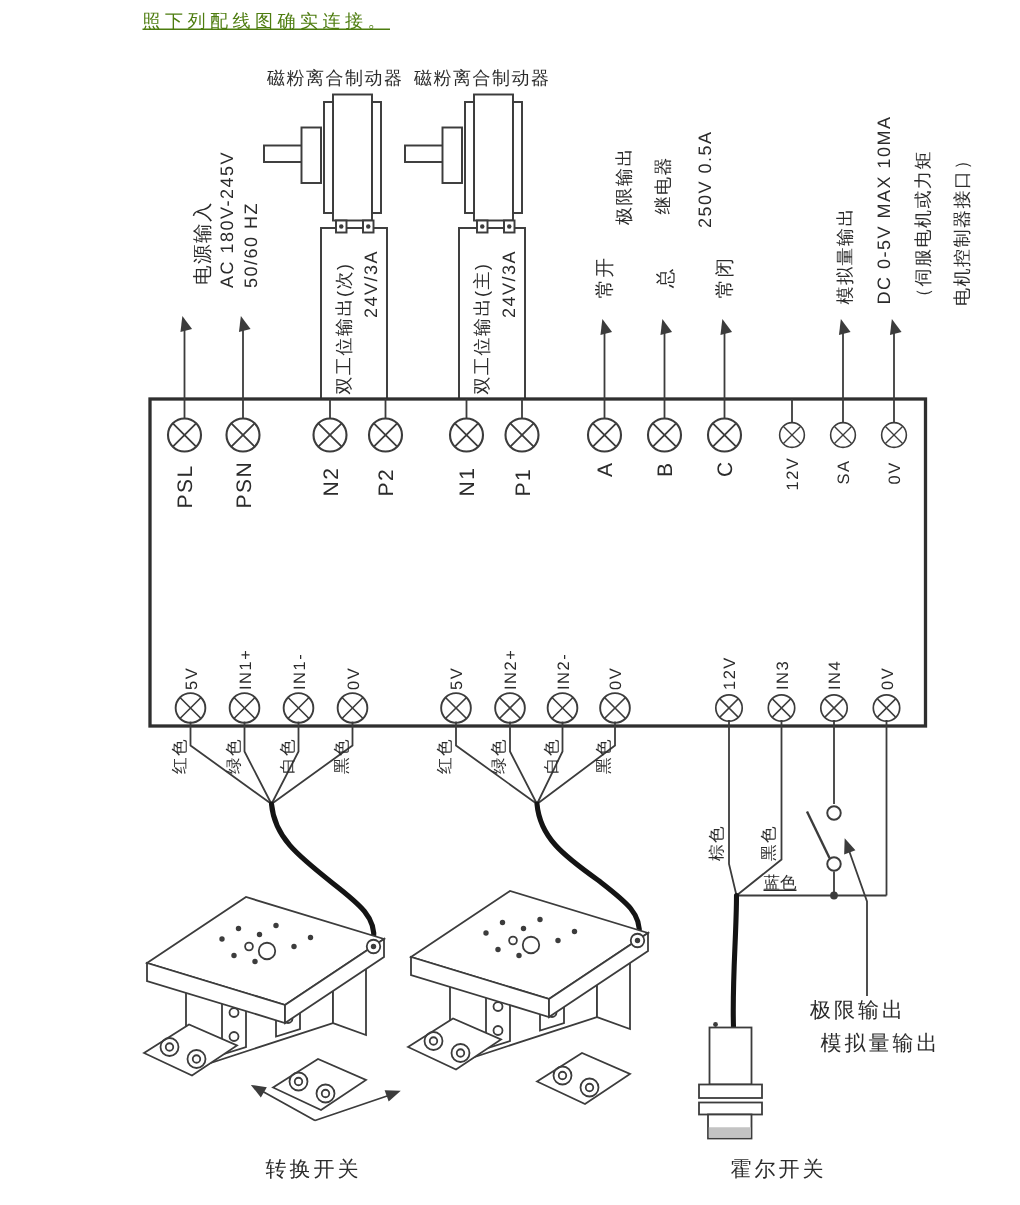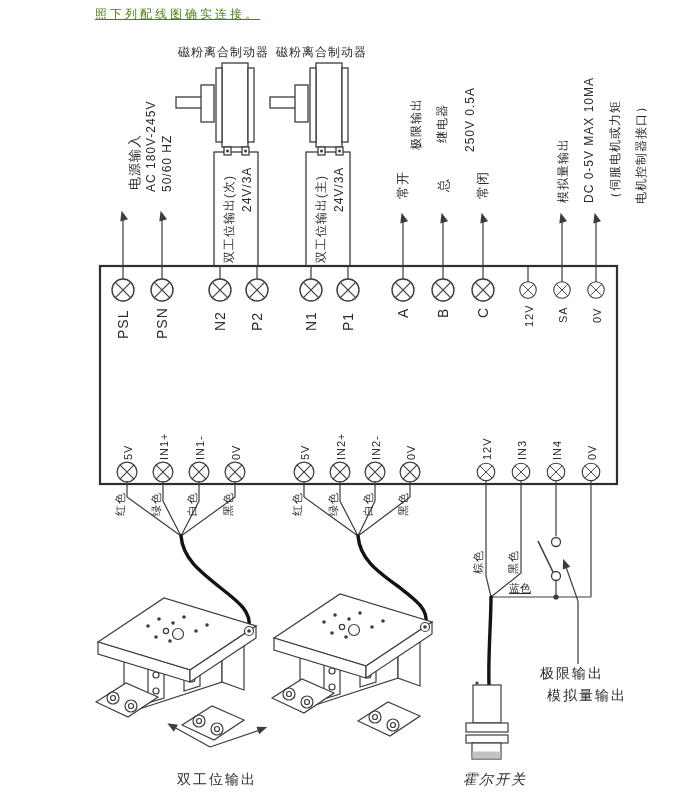--- a/index.html
+++ b/index.html
@@ -225,18 +225,18 @@
 
   <span class="v f11" style="left:290px;top:516px;">红色</span>
   <span class="v f11" style="left:326px;top:516px;">绿色</span>
   <span class="v f11" style="left:361px;top:516px;">白色</span>
   <span class="v f11" style="left:396px;top:516px;">黑色</span>
 
   <span class="v f11" style="left:471px;top:574px;">棕色</span>
   <span class="v f11" style="left:506px;top:574px;">黑色</span>
   <span class="h f11" style="left:509px;top:581px;text-decoration:underline;">蓝色</span>
 
-  <span class="h f14 ls2" style="left:177px;top:771px;">双工位输出</span>
-  <span class="h f14 ls2" style="left:463px;top:771px;font-style:italic;">霍尔开关</span>
+  <span class="h f14 ls2" style="left:177px;top:771px;">转换开关</span>
+  <span class="h f14 ls2" style="left:487px;top:771px;">霍尔开关</span>
   <span class="h f14 ls2" style="left:540px;top:665px;">极限输出</span>
   <span class="h f14 ls2" style="left:547px;top:687px;">模拟量输出</span>
 
 </div>
 
 </body></html>

